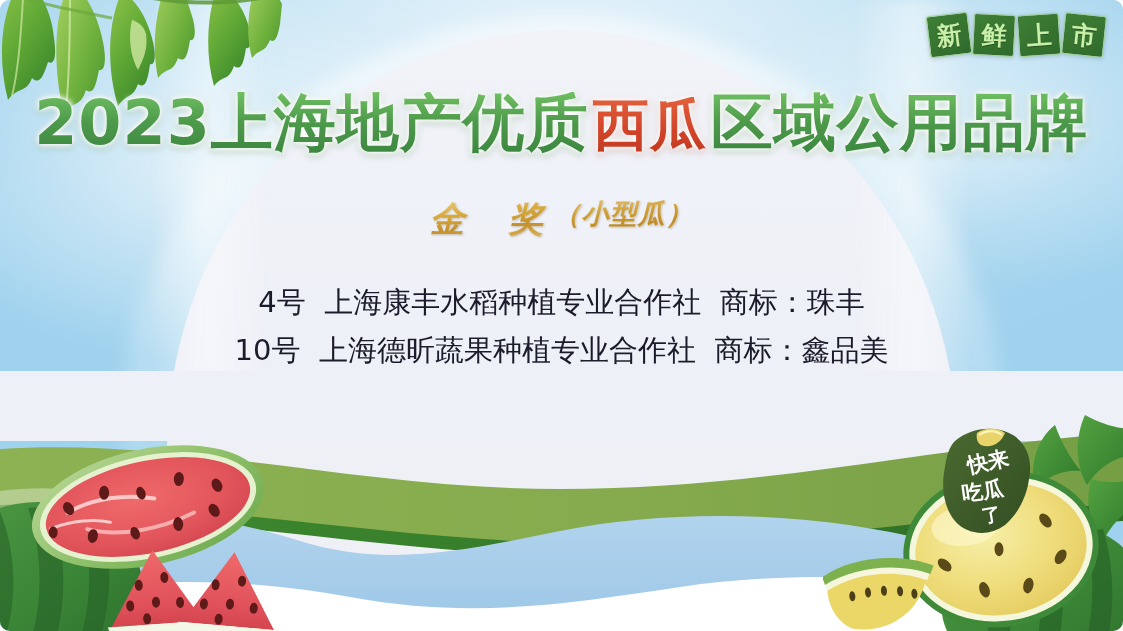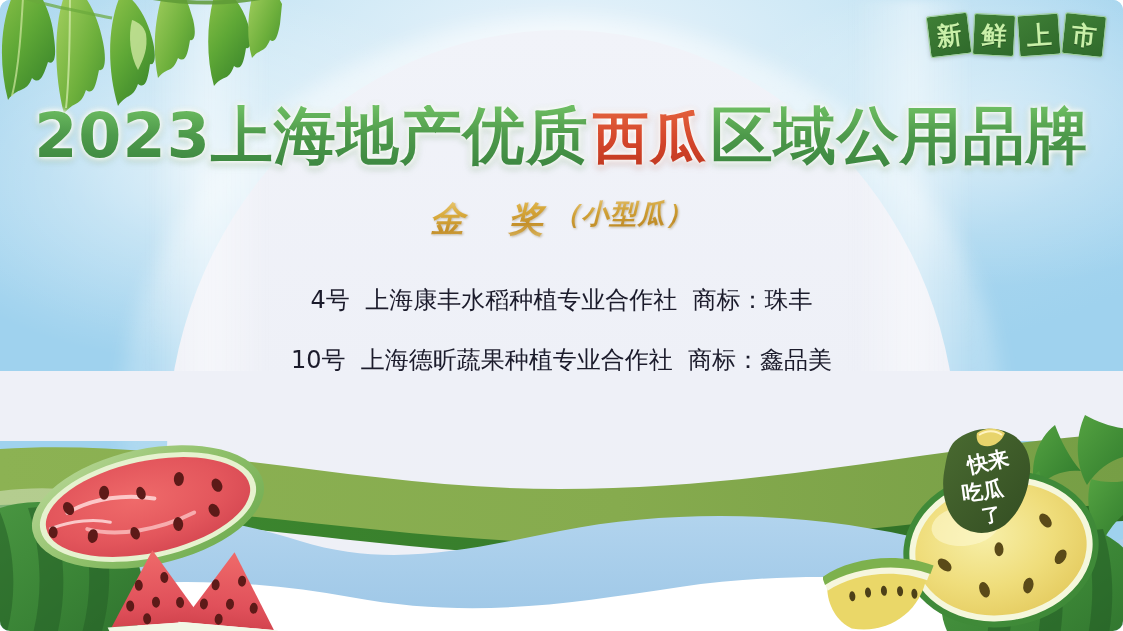--- a/index.html
+++ b/index.html
@@ -95,21 +95,20 @@
     font-family:"DejaVu Sans","Liberation Sans",sans-serif;
   }
   .t-green{
     color:#4e9a4b;
     background:linear-gradient(180deg,#6fbf63 0%,#4e9a4b 48%,#3c8740 100%);
     -webkit-background-clip:text; background-clip:text;
     -webkit-text-fill-color:transparent;
     text-shadow:
       0 0 1px rgba(255,255,255,.0);
     filter:drop-shadow(0 0 3px #ffffff) drop-shadow(0 0 2px #ffffff) drop-shadow(0 2px 2px rgba(90,140,90,.35));
-    margin-top:13px;
   }
   .t-red{
     color:#d8492c;
     font-size:56px;
     padding:0 4px;
     background:linear-gradient(180deg,#e2603c 0%,#d4452a 55%,#c23a22 100%);
     -webkit-background-clip:text; background-clip:text;
     -webkit-text-fill-color:transparent;
     filter:drop-shadow(0 0 3px #ffffff) drop-shadow(0 0 2px #ffffff) drop-shadow(0 2px 2px rgba(150,70,50,.3));
   }
@@ -144,22 +143,22 @@
     text-align:right;
   }
 
   
   .winners{
     position:absolute; left:0; right:0; top:288px;
     text-align:center;
     color:#1b1b2b;
     font-family:"DejaVu Sans","Liberation Sans",sans-serif;
   }
-  .w-line{ font-size:24px; line-height:1.0; white-space:nowrap; }
-  .w-line.second{ margin-top:36px; }
+  .w-line{ font-size:29px; line-height:1.0; white-space:nowrap; }
+  .w-line.second{ margin-top:19px; }
   .w-note{
     margin-top:18px;
     margin-right:140px;
     font-size:23px;
     text-align:center;
     padding-left:180px;
     white-space:nowrap;
   }
 
   

